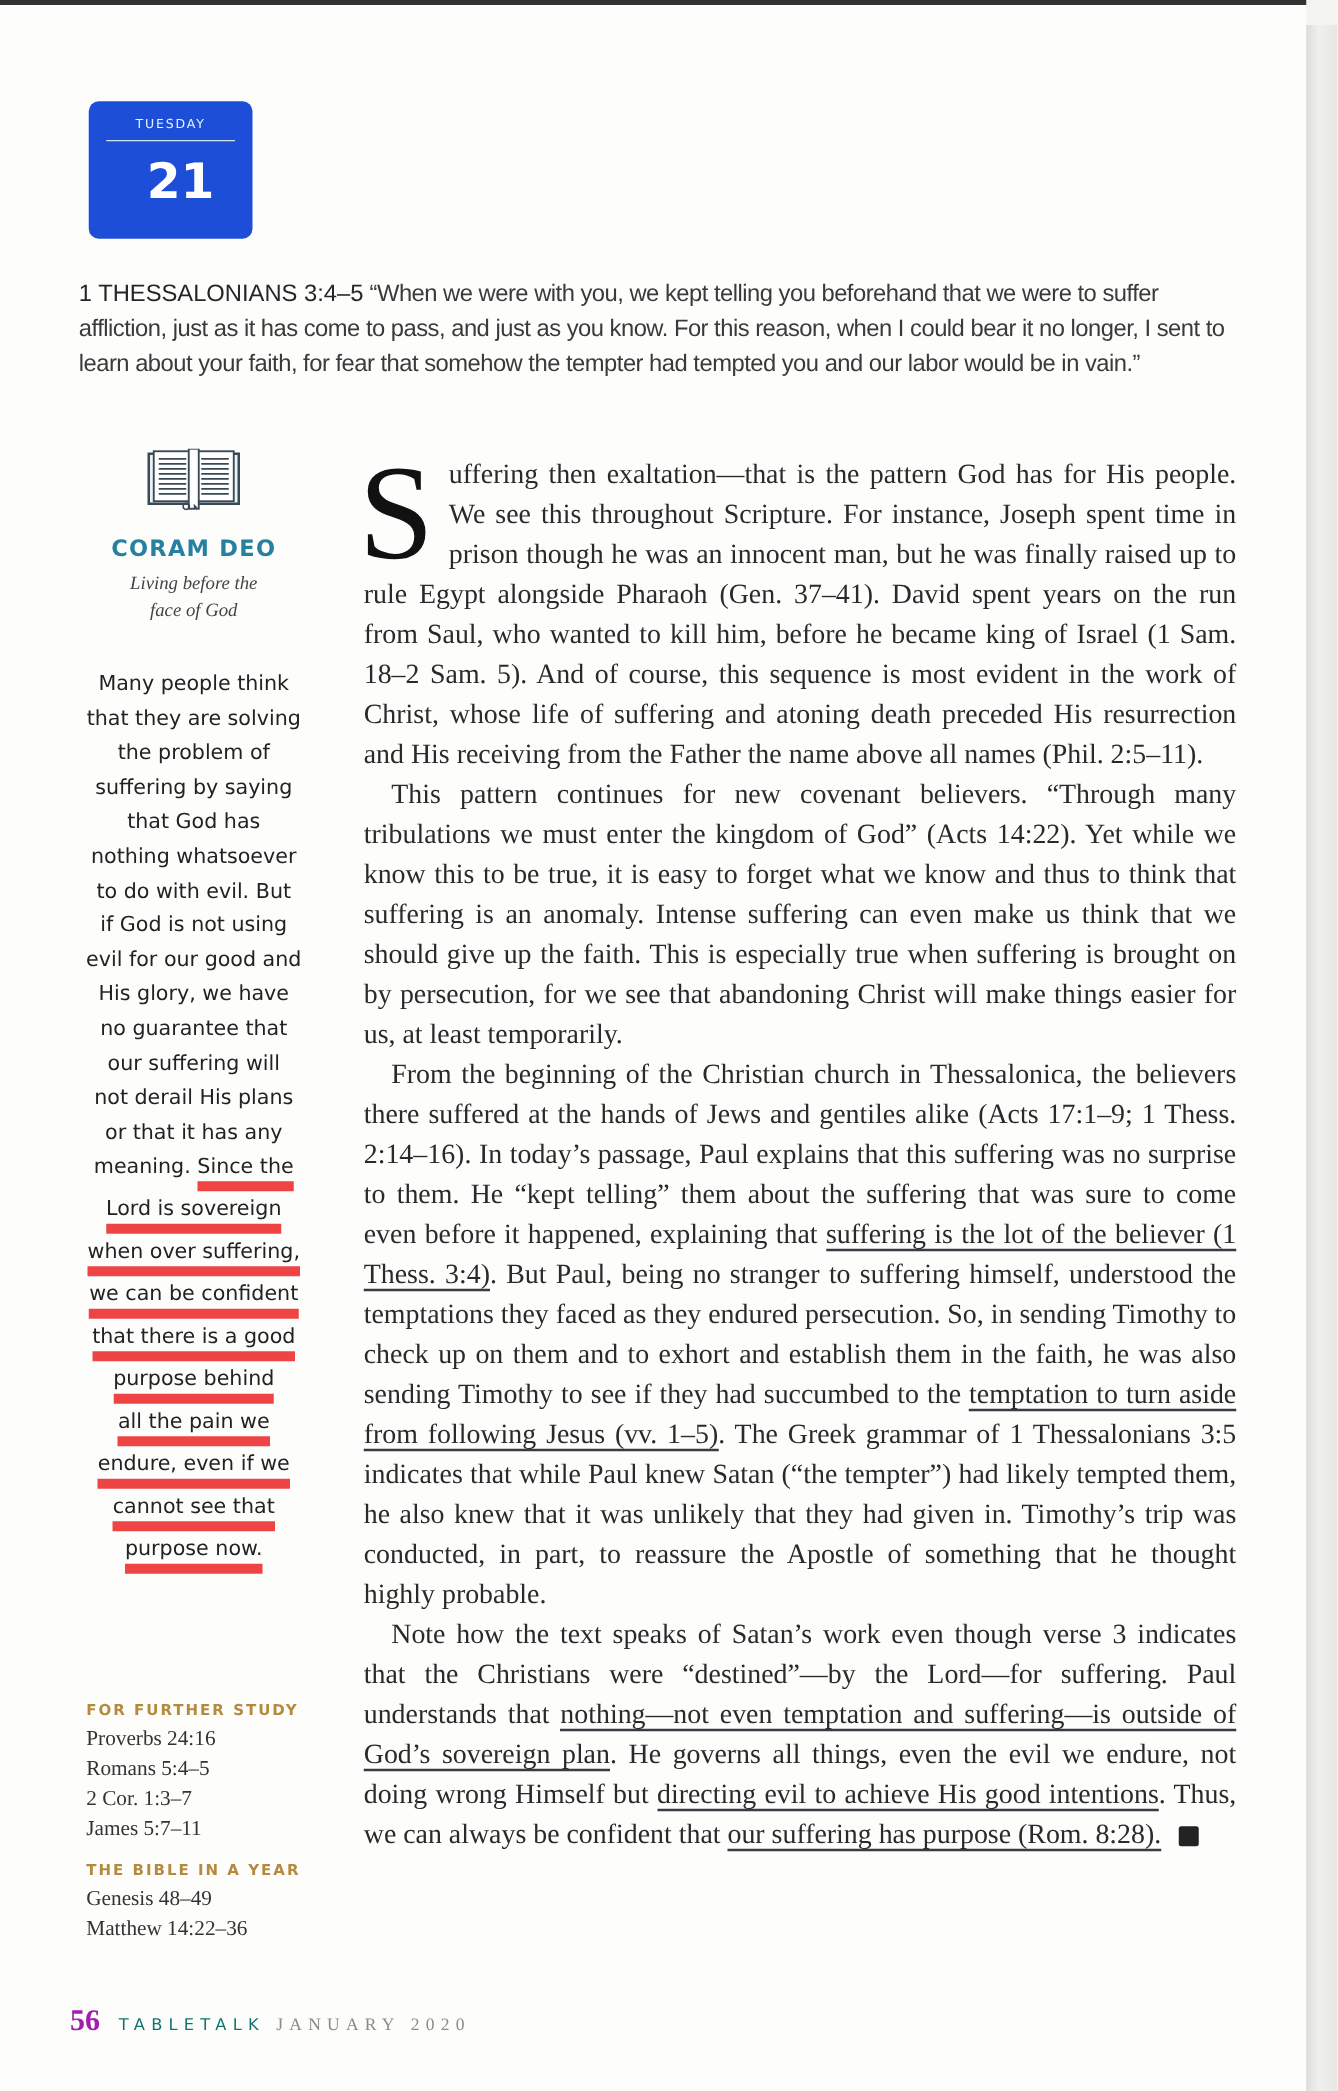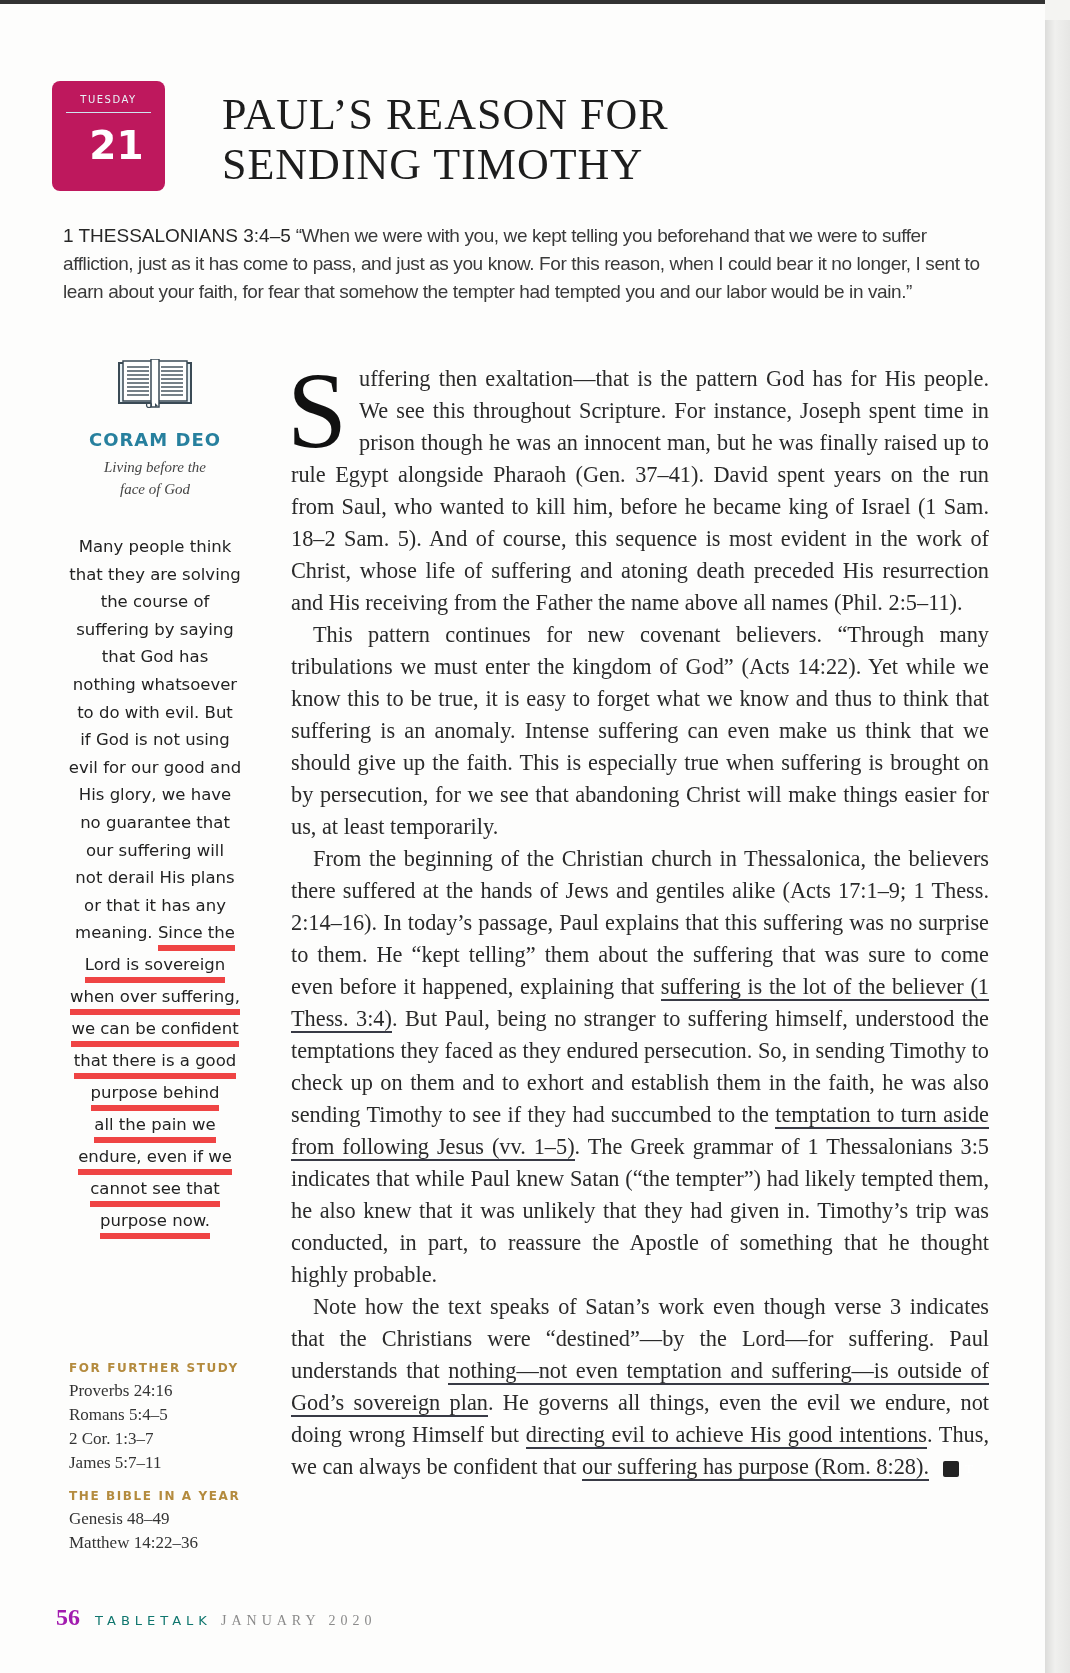--- a/index.html
+++ b/index.html
@@ -15,22 +15,22 @@
       background: #fdfdfc;
       border-top: 4px solid #333;
     }
     .gutter {
       position: absolute; right: 0; top: 20px; width: 25px; height: 1653px;
       background: linear-gradient(to right, #dcdcda, #f0f0ee 40%, #e6e6e4);
     }
 
     
     .date-badge {
-      position: absolute; left: 52px; top: 77px; width: 113px; height: 110px;
-      background: #be185d; border-radius: 8px; color: #fff;
+      position: absolute; left: 71px; top: 77px; width: 131px; height: 110px;
+      background: #1d4ed8; border-radius: 8px; color: #fff;
       text-align: center;
     }
     .date-badge .dow {
       font-family: "DejaVu Sans", sans-serif; font-size: 10px; letter-spacing: 1.5px;
       padding-top: 13px; padding-bottom: 7px; margin: 0 14px;
       border-bottom: 1px solid #cfe5ee;
       color: #e8f3f8;
     }
     .date-badge .day {
       font-family: "DejaVu Sans", sans-serif; font-size: 39px; line-height: 58px;
@@ -60,21 +60,21 @@
     }
     .coram-sub {
       font-family: "Liberation Serif", serif; font-style: italic; font-size: 15px;
       line-height: 22px; color: #444; margin: 6px auto 0; width: 130px;
     }
     .sidebar-quote {
       font-family: "DejaVu Sans", sans-serif; font-size: 16.5px; line-height: 27.6px;
       color: #222; margin-top: 33px;
     }
     .sidebar-quote .ln { display: block; white-space: nowrap; }
-    .sidebar-quote .hl { display: inline-block; border-bottom: 6px solid #ef4444; line-height: 24px; }
+    .sidebar-quote .hl { display: inline-block; border-bottom: 8px solid #ef4444; line-height: 24px; }
 
     .study { position: absolute; left: 69px; top: 1357px; width: 205px; text-align: left; }
     .study-h {
       font-family: "DejaVu Sans", sans-serif; font-weight: 700; font-size: 12px;
       letter-spacing: 1.6px; color: #b48b3e;
     }
     .study-list { font-family: "Liberation Serif", serif; font-size: 17px; line-height: 24px; color: #333; margin-top: 4px; }
     .study-list div { display: block; }
     .year { margin-top: 14px; }
 
@@ -105,24 +105,20 @@
 </head>
 <body>
 
 <div class="page">
 
   <div class="date-badge">
     <div class="dow">TUESDAY</div>
     <div class="day">21</div>
   </div>
 
-  <h1 class="title">
-    <span>PAUL’S REASON FOR</span><br>
-    <span>SENDING TIMOTHY</span>
-  </h1>
 
   <p class="passage"><span class="ref">1 THESSALONIANS 3:4–5</span><span> “When we were with you, we kept telling you beforehand that we were to suffer affliction, just as it has come to pass, and just as you know. For this reason, when I could bear it no longer, I sent to learn about your faith, for fear that somehow the tempter had tempted you and our labor would be in vain.”</span></p>
 
   <div class="sidebar">
     <svg class="book-icon" viewBox="0 0 76 52">
       <rect x="2" y="4" width="72" height="40" fill="#e9f2f6" stroke="#3a4a55" stroke-width="2"></rect>
       <rect x="6" y="2" width="30" height="40" fill="#fff" stroke="#3a4a55" stroke-width="1.5"></rect>
       <rect x="40" y="2" width="30" height="40" fill="#fff" stroke="#3a4a55" stroke-width="1.5"></rect>
       <g stroke="#3a4a55" stroke-width="1.4">
         <line x1="10" y1="8" x2="32" y2="8"></line>
@@ -144,21 +140,21 @@
       </g>
       <rect x="34" y="0" width="8" height="48" fill="#fff" stroke="#3a4a55" stroke-width="1.5"></rect>
       <path d="M38 48 L38 44 L41 47 Z" fill="#3a4a55"></path>
       <circle cx="32" cy="46" r="2.5" fill="none" stroke="#3a4a55" stroke-width="1.2"></circle>
     </svg>
     <div class="coram">CORAM DEO</div>
     <div class="coram-sub">Living before the face of God</div>
     <div class="sidebar-quote">
       <span class="ln">Many people think</span>
       <span class="ln">that they are solving</span>
-      <span class="ln">the course of</span>
+      <span class="ln">the problem of</span>
       <span class="ln">suffering by saying</span>
       <span class="ln">that God has</span>
       <span class="ln">nothing whatsoever</span>
       <span class="ln">to do with evil. But</span>
       <span class="ln">if God is not using</span>
       <span class="ln">evil for our good and</span>
       <span class="ln">His glory, we have</span>
       <span class="ln">no guarantee that</span>
       <span class="ln">our suffering will</span>
       <span class="ln">not derail His plans</span>

